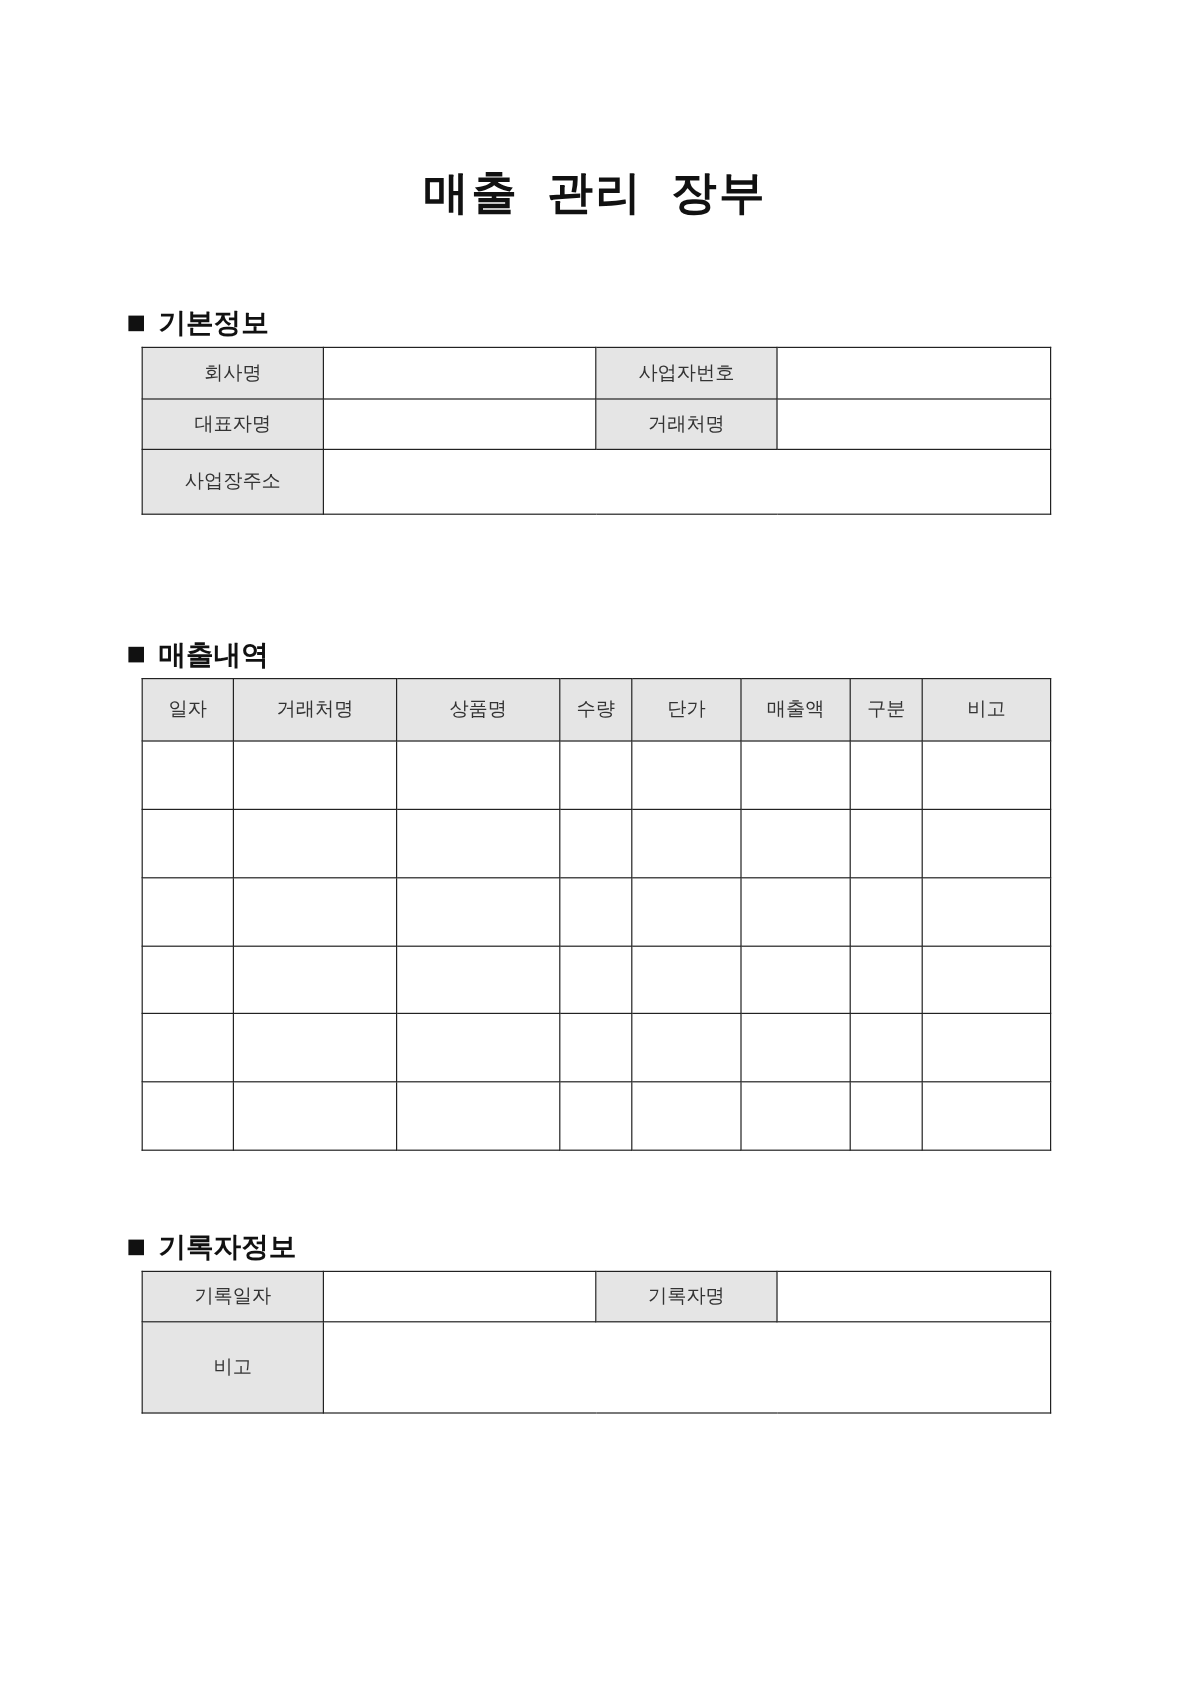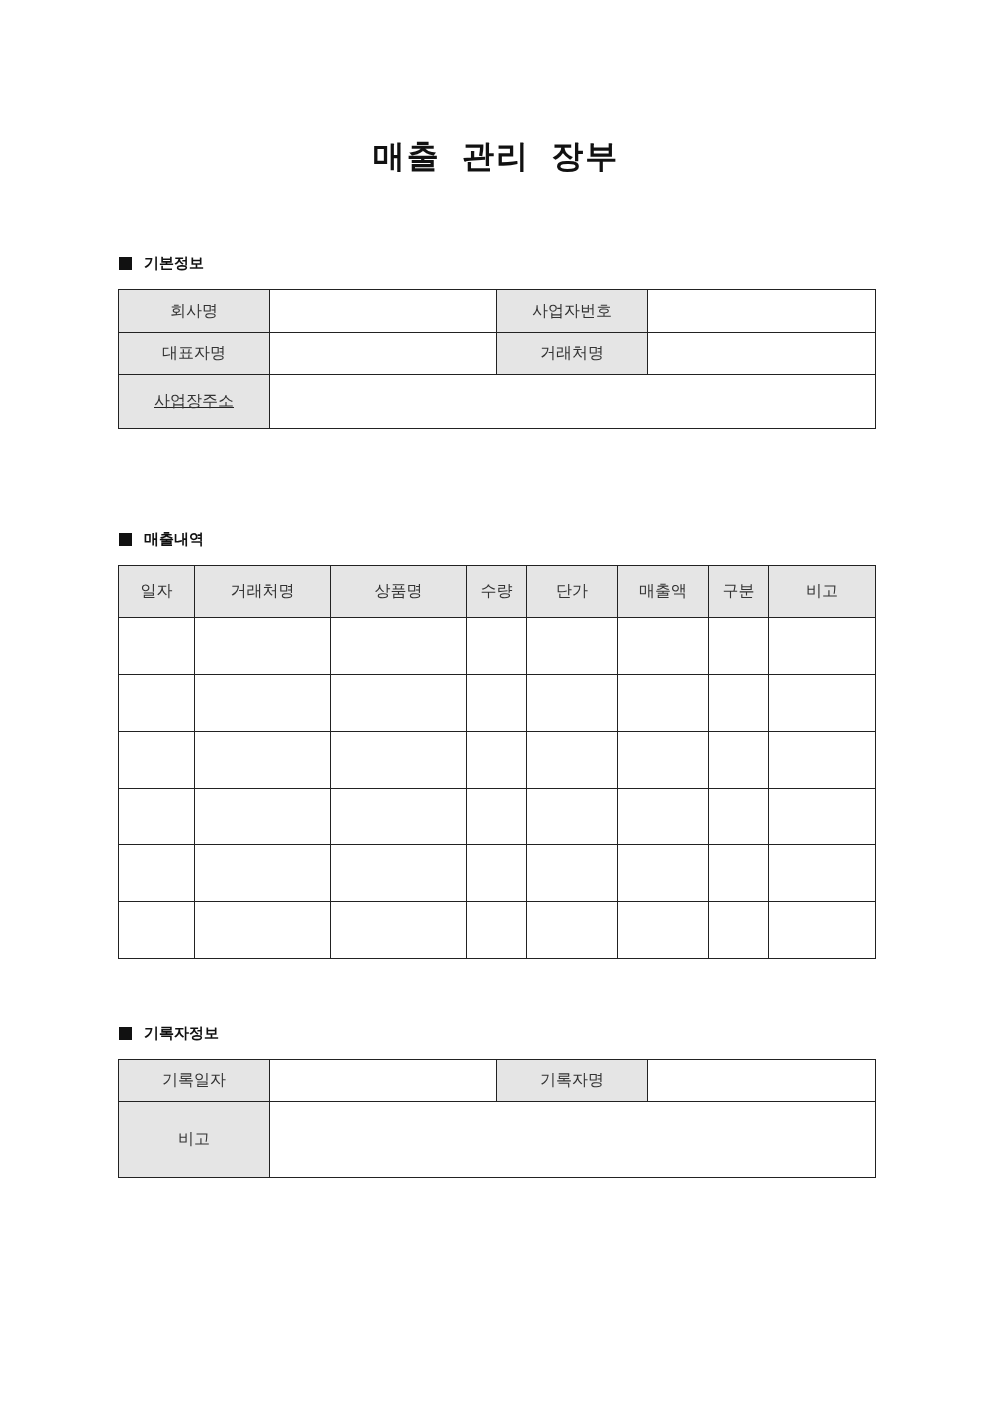--- a/index.html
+++ b/index.html
@@ -1,18 +1,18 @@
 <!DOCTYPE html>
 <html><head>
   <meta charset="utf-8">
   <style>
     html, body { margin: 0; padding: 0; background: #ffffff; }
     body { width: 992px; height: 1403px; position: relative; font-family: "DejaVu Sans", sans-serif; color: #222; }
-    .title { position: absolute; left: 0; width: 992px; top: 135px; text-align: center; font-size: 32px; font-weight: bold; letter-spacing: 2px; word-spacing: 8px; color: #111; }
-    .section-title { position: absolute; left: 119px; font-size: 15px; font-weight: bold; color: #111; display: flex; align-items: center; }
+    .title { position: absolute; left: 0; width: 992px; top: 135px; text-align: center; font-size: 38px; font-weight: bold; letter-spacing: 2px; word-spacing: 8px; color: #111; }
+    .section-title { position: absolute; left: 107px; font-size: 23px; font-weight: bold; color: #111; display: flex; align-items: center; }
     .section-title .sq { display: inline-block; width: 13px; height: 13px; background: #111; margin-right: 12px; }
     table { position: absolute; left: 118px; width: 757px; border-collapse: collapse; table-layout: fixed; }
     td, th { border: 1px solid #222; font-size: 16px; font-weight: normal; text-align: center; vertical-align: middle; padding: 0; color: #333; }
     .lbl { background: #e5e5e5; }
     .val { background: #ffffff; }
   </style>
 </head>
 <body>
 
 <div class="title">매출 관리 장부</div>
@@ -34,21 +34,21 @@
     <td class="val"></td>
     <td class="lbl">사업자번호</td>
     <td class="val"></td>
   </tr>
   <tr style="height:42px;">
     <td class="lbl">대표자명</td>
     <td class="val"></td>
     <td class="lbl">거래처명</td>
     <td class="val"></td>
   </tr>
-  <tr style="height:54px;text-decoration:underline;">
+  <tr style="height:54px;">
     <td class="lbl">사업장주소</td>
     <td class="val" colspan="3"></td>
   </tr>
 </tbody>
   </table>
 
 <div class="section-title" style="top:530px;">
   <span class="sq"></span>
   <span>매출내역</span>
 </div>

